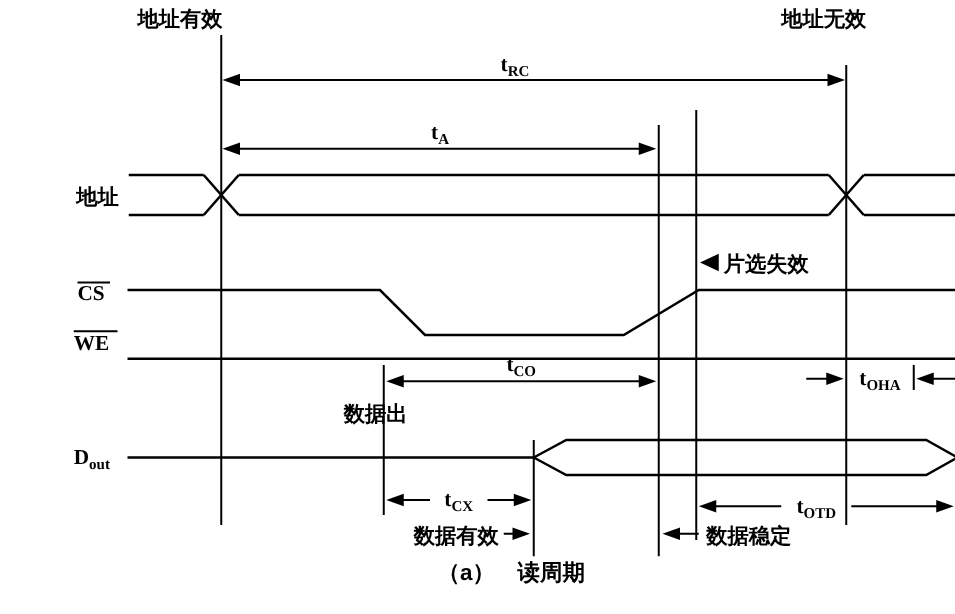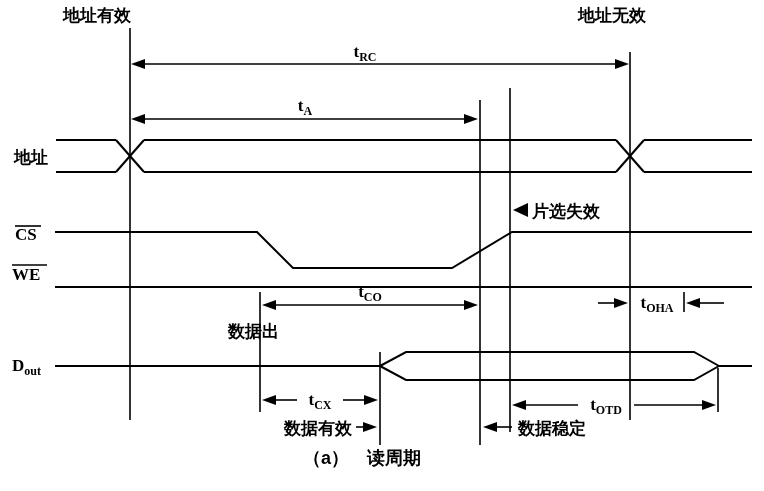--- a/index.html
+++ b/index.html
@@ -2,20 +2,21 @@
 <html><head>
 <meta charset="utf-8">
 <style>
   html, body { margin: 0; padding: 0; background: #ffffff; }
   .stage {
     position: relative;
     width: 680px;
     height: 491px;
     background: #ffffff;
     font-family: "Liberation Sans", sans-serif;
+    padding-left: 47px;
   }
   svg { display: block; }
   .cn {
     font-family: "Liberation Sans", sans-serif;
     font-weight: bold;
     font-size: 17px;
     fill: #000000;
   }
   .sig {
     font-family: "Liberation Serif", serif;

